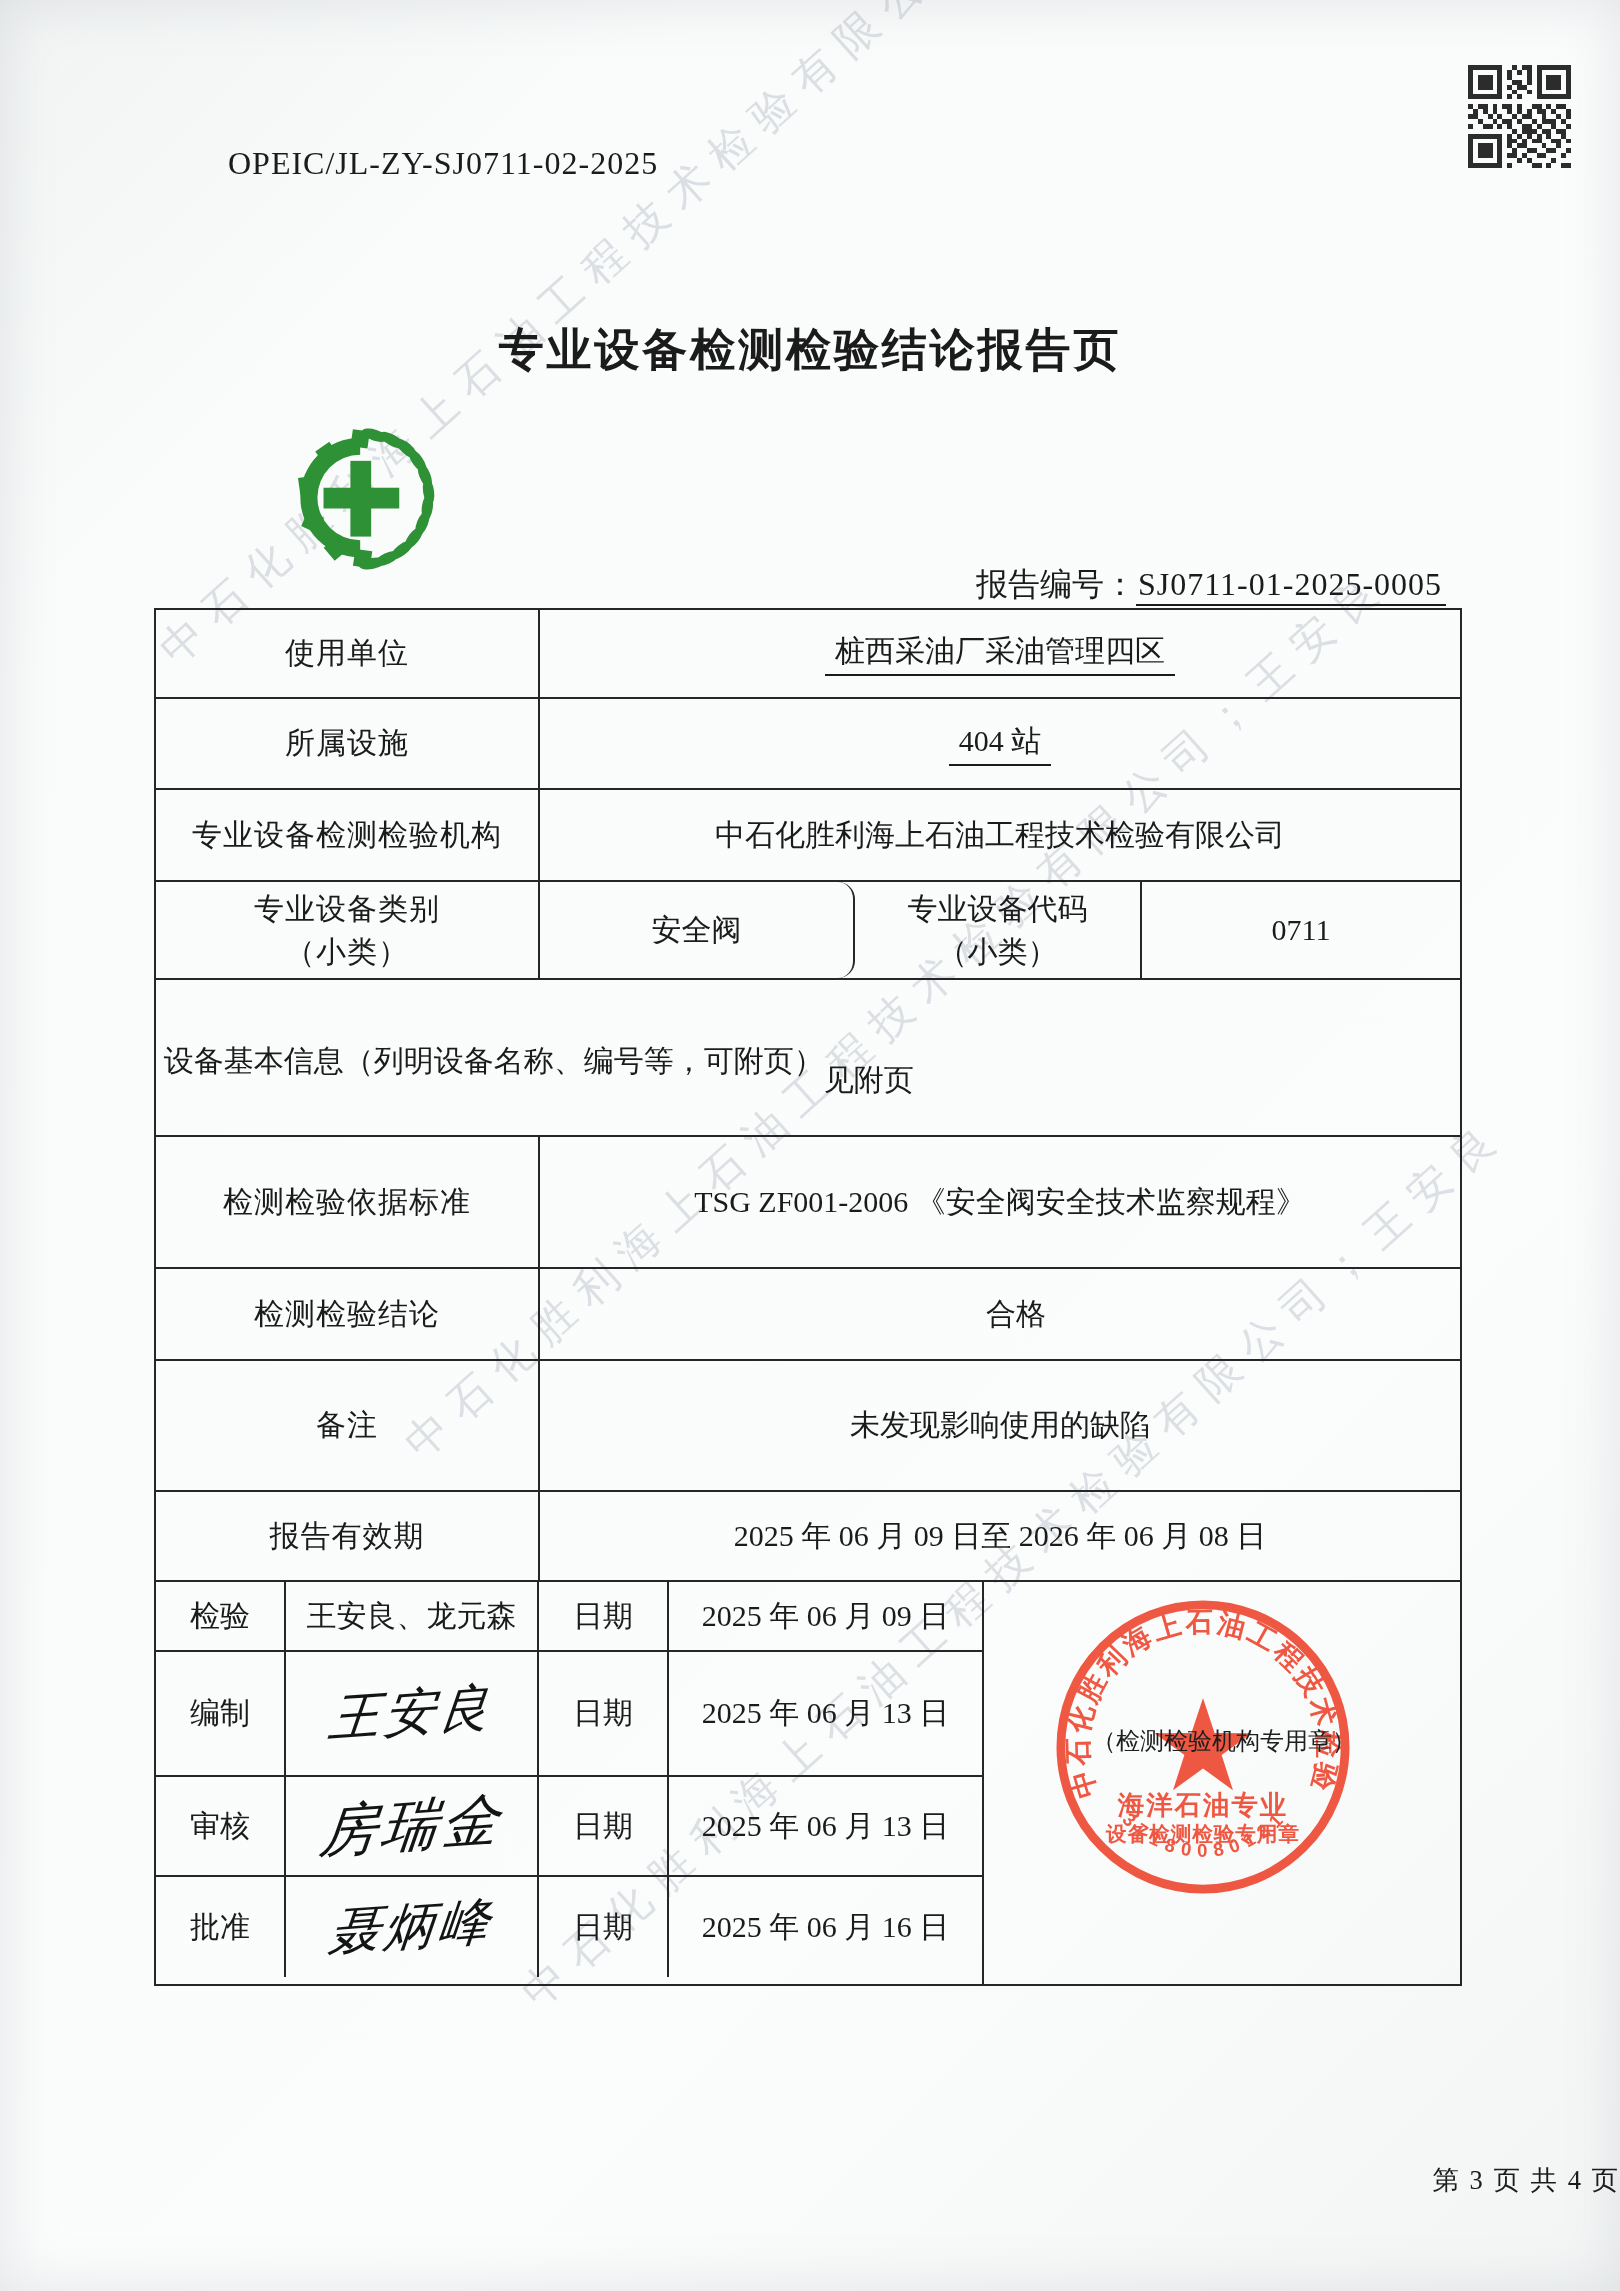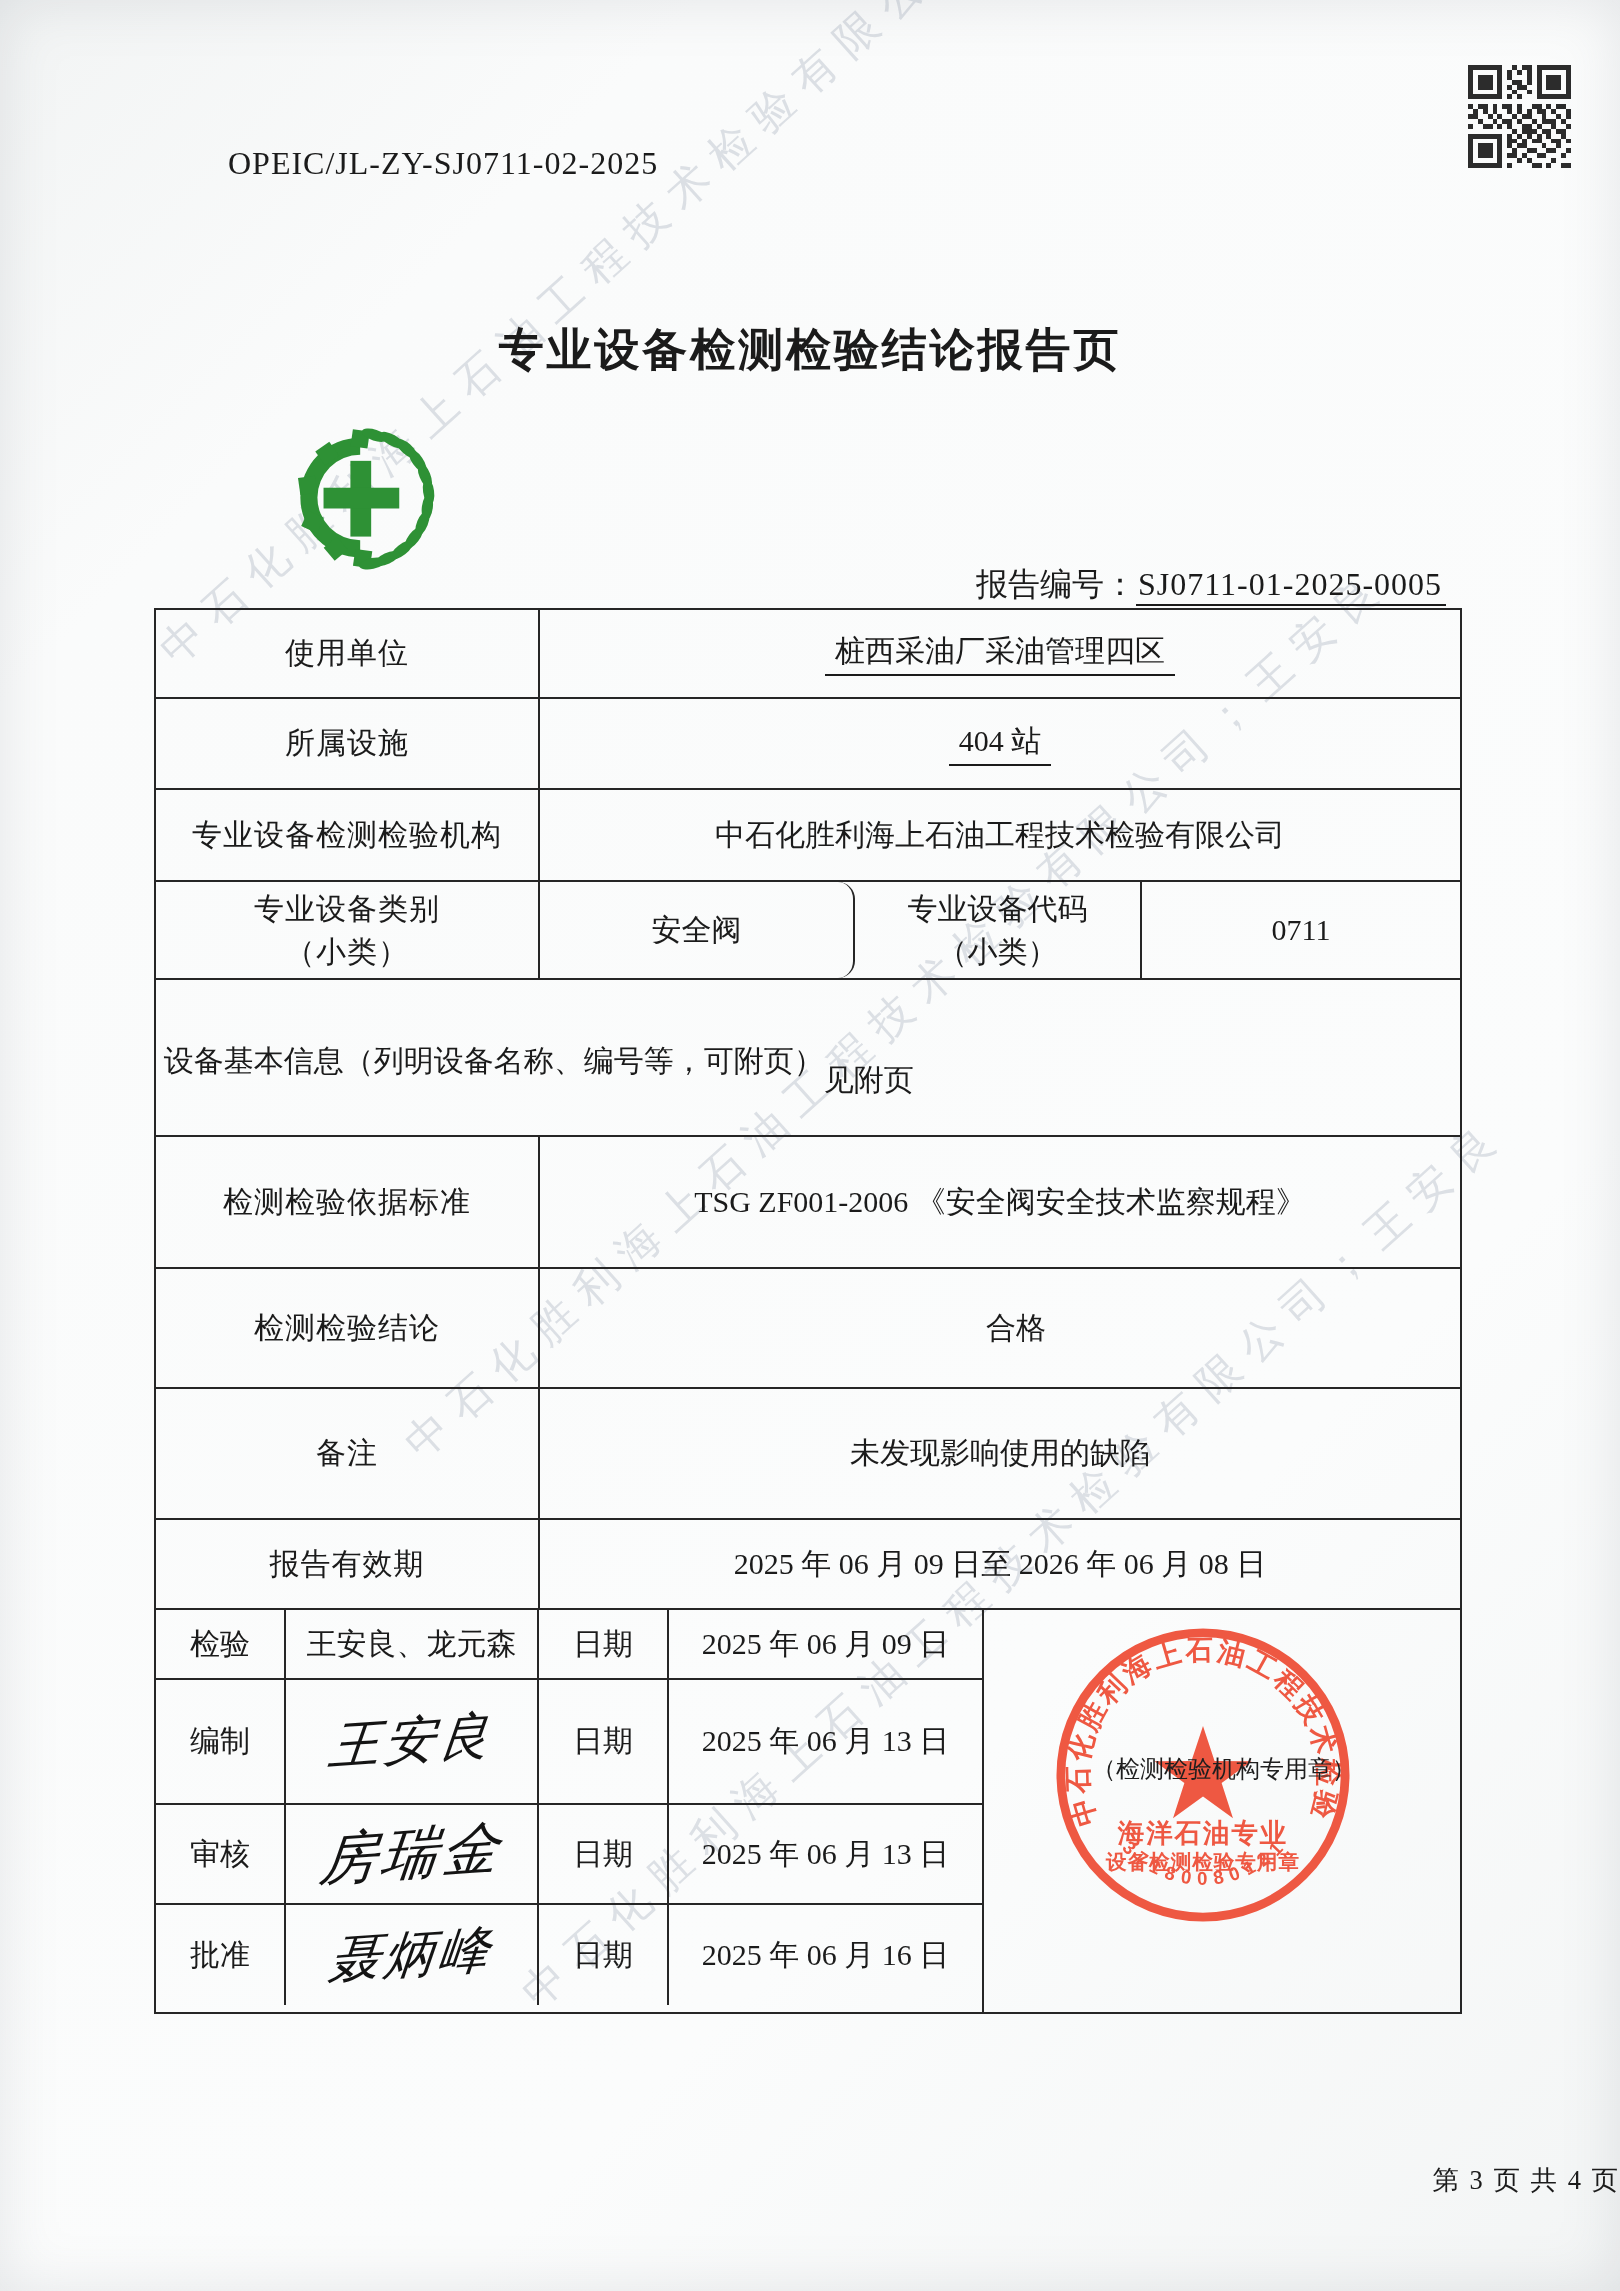--- a/index.html
+++ b/index.html
@@ -162,21 +162,21 @@
         <div>设备基本信息（列明设备名称、编号等，可附页）</div>
         <div style="margin-top:39px;">见附页</div>
       </div>
     </div>
 
     <div class="row" style="height:132px;">
       <div class="cell lab">检测检验依据标准</div>
       <div class="cell val">TSG ZF001-2006 《安全阀安全技术监察规程》</div>
     </div>
 
-    <div class="row" style="height:120px;gap:32px;">
+    <div class="row" style="height:92px;gap:32px;">
       <div class="cell lab">检测检验结论</div>
       <div class="cell val">合格</div>
     </div>
 
     <div class="row" style="height:131px;">
       <div class="cell lab">备注</div>
       <div class="cell val">未发现影响使用的缺陷</div>
     </div>
 
     <div class="row" style="height:90px;">

